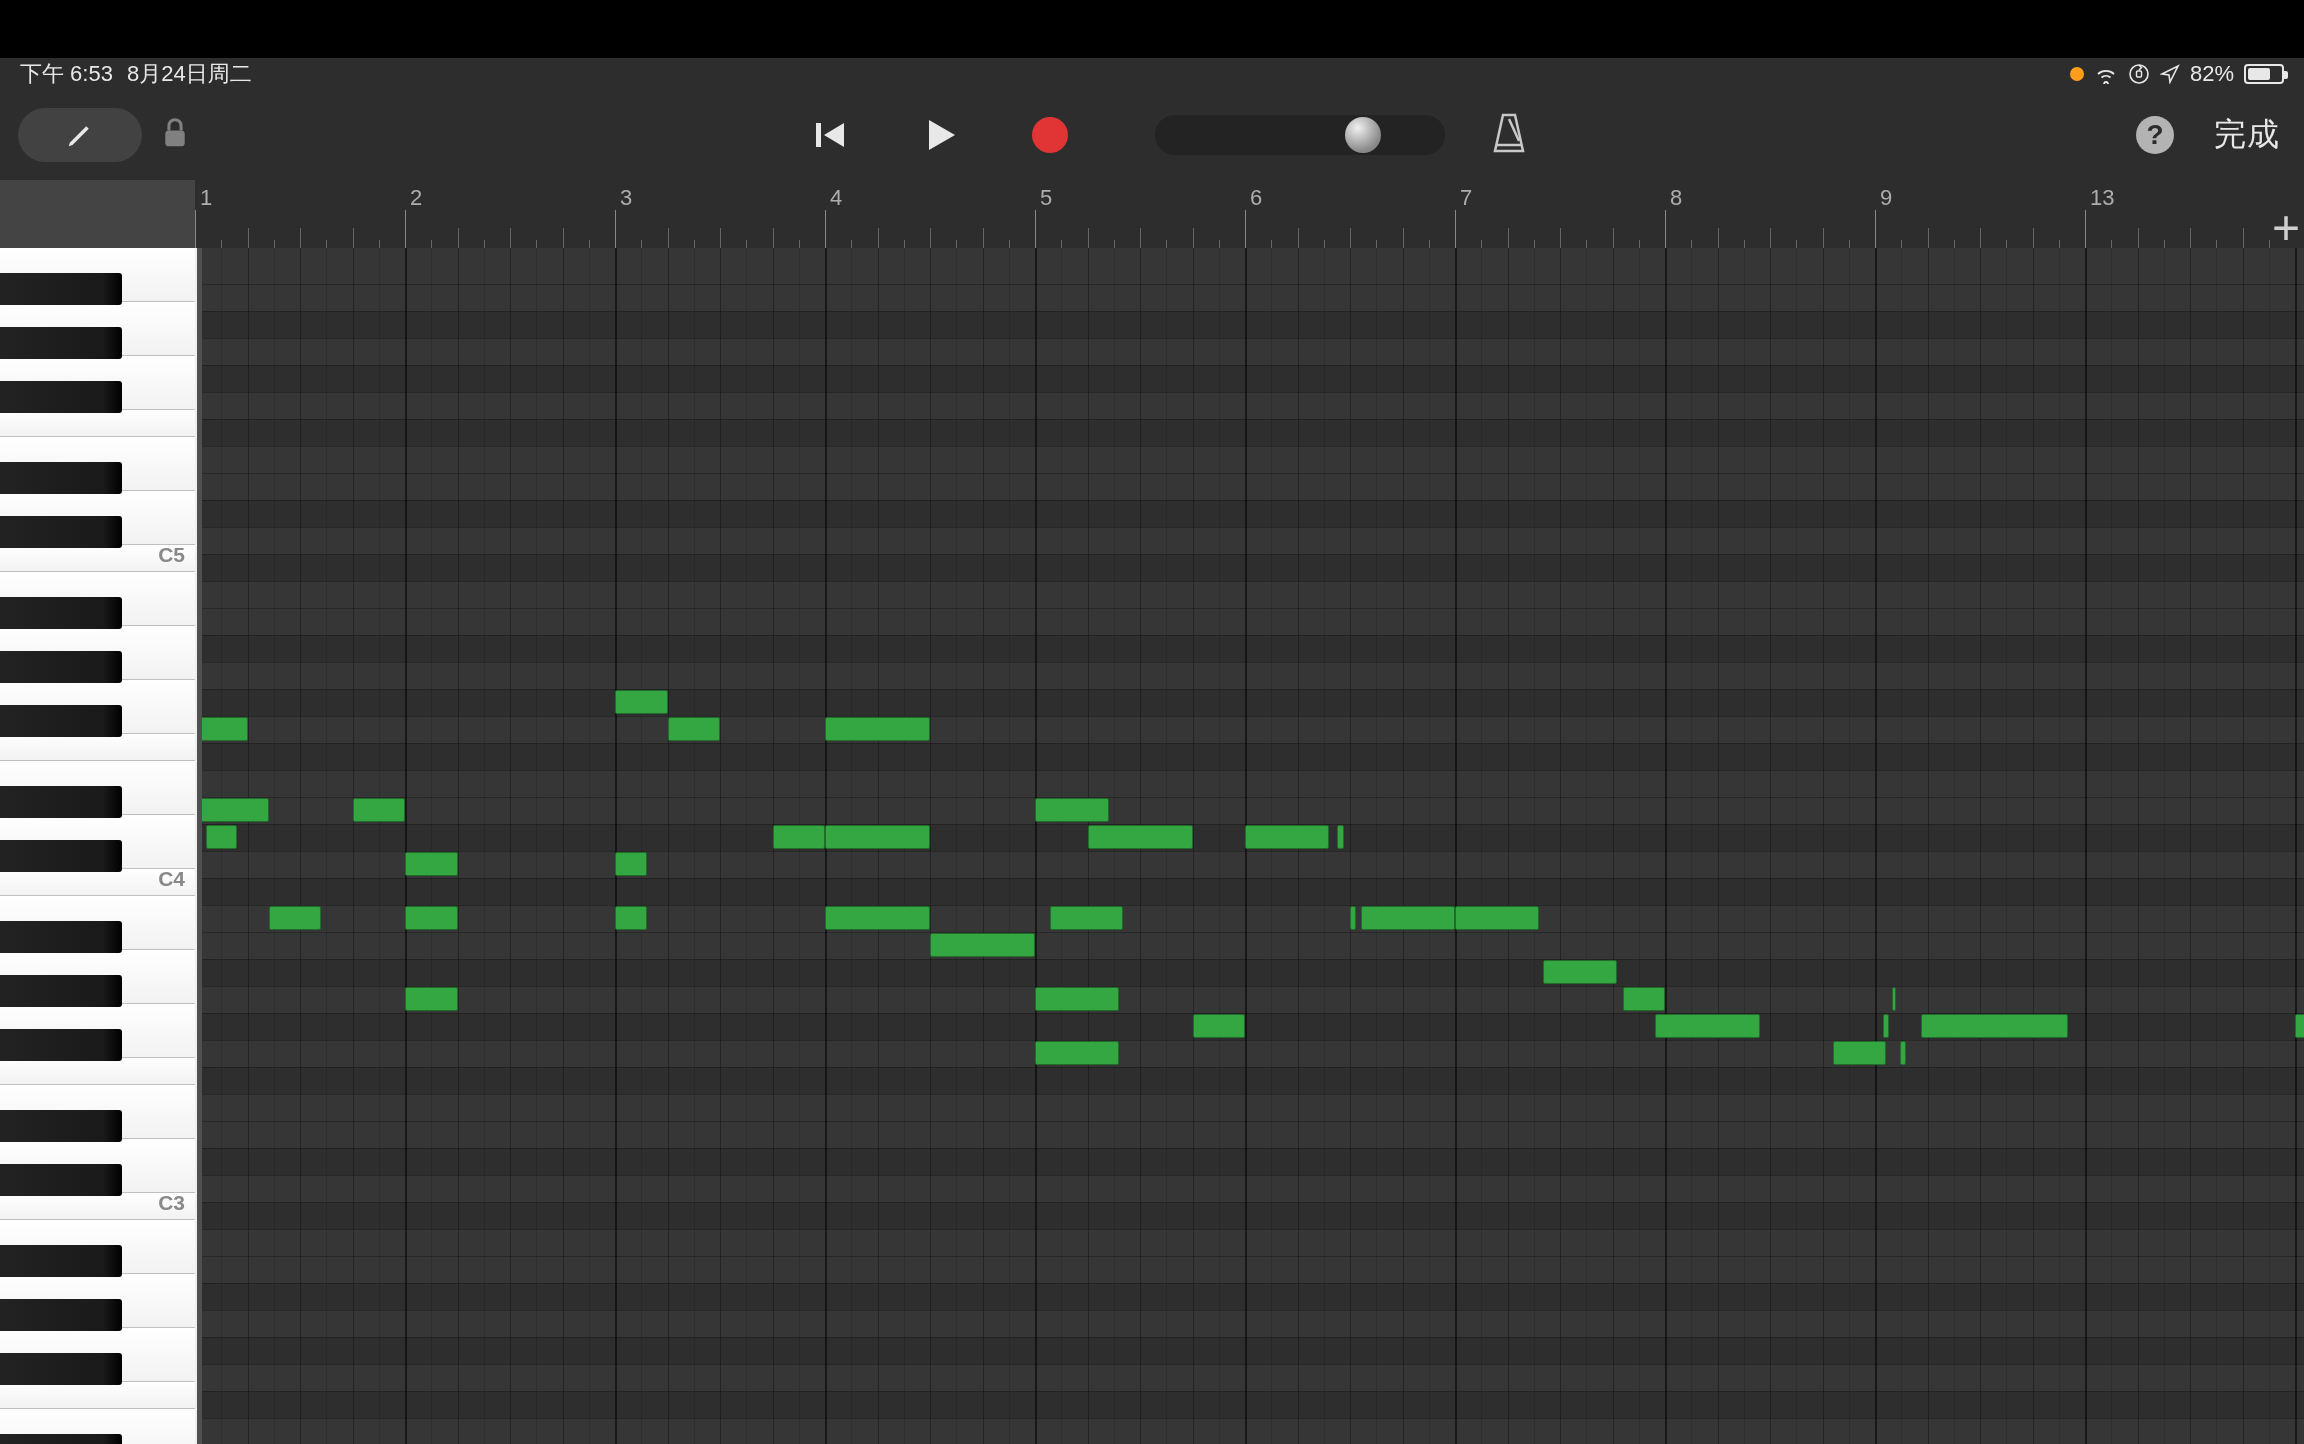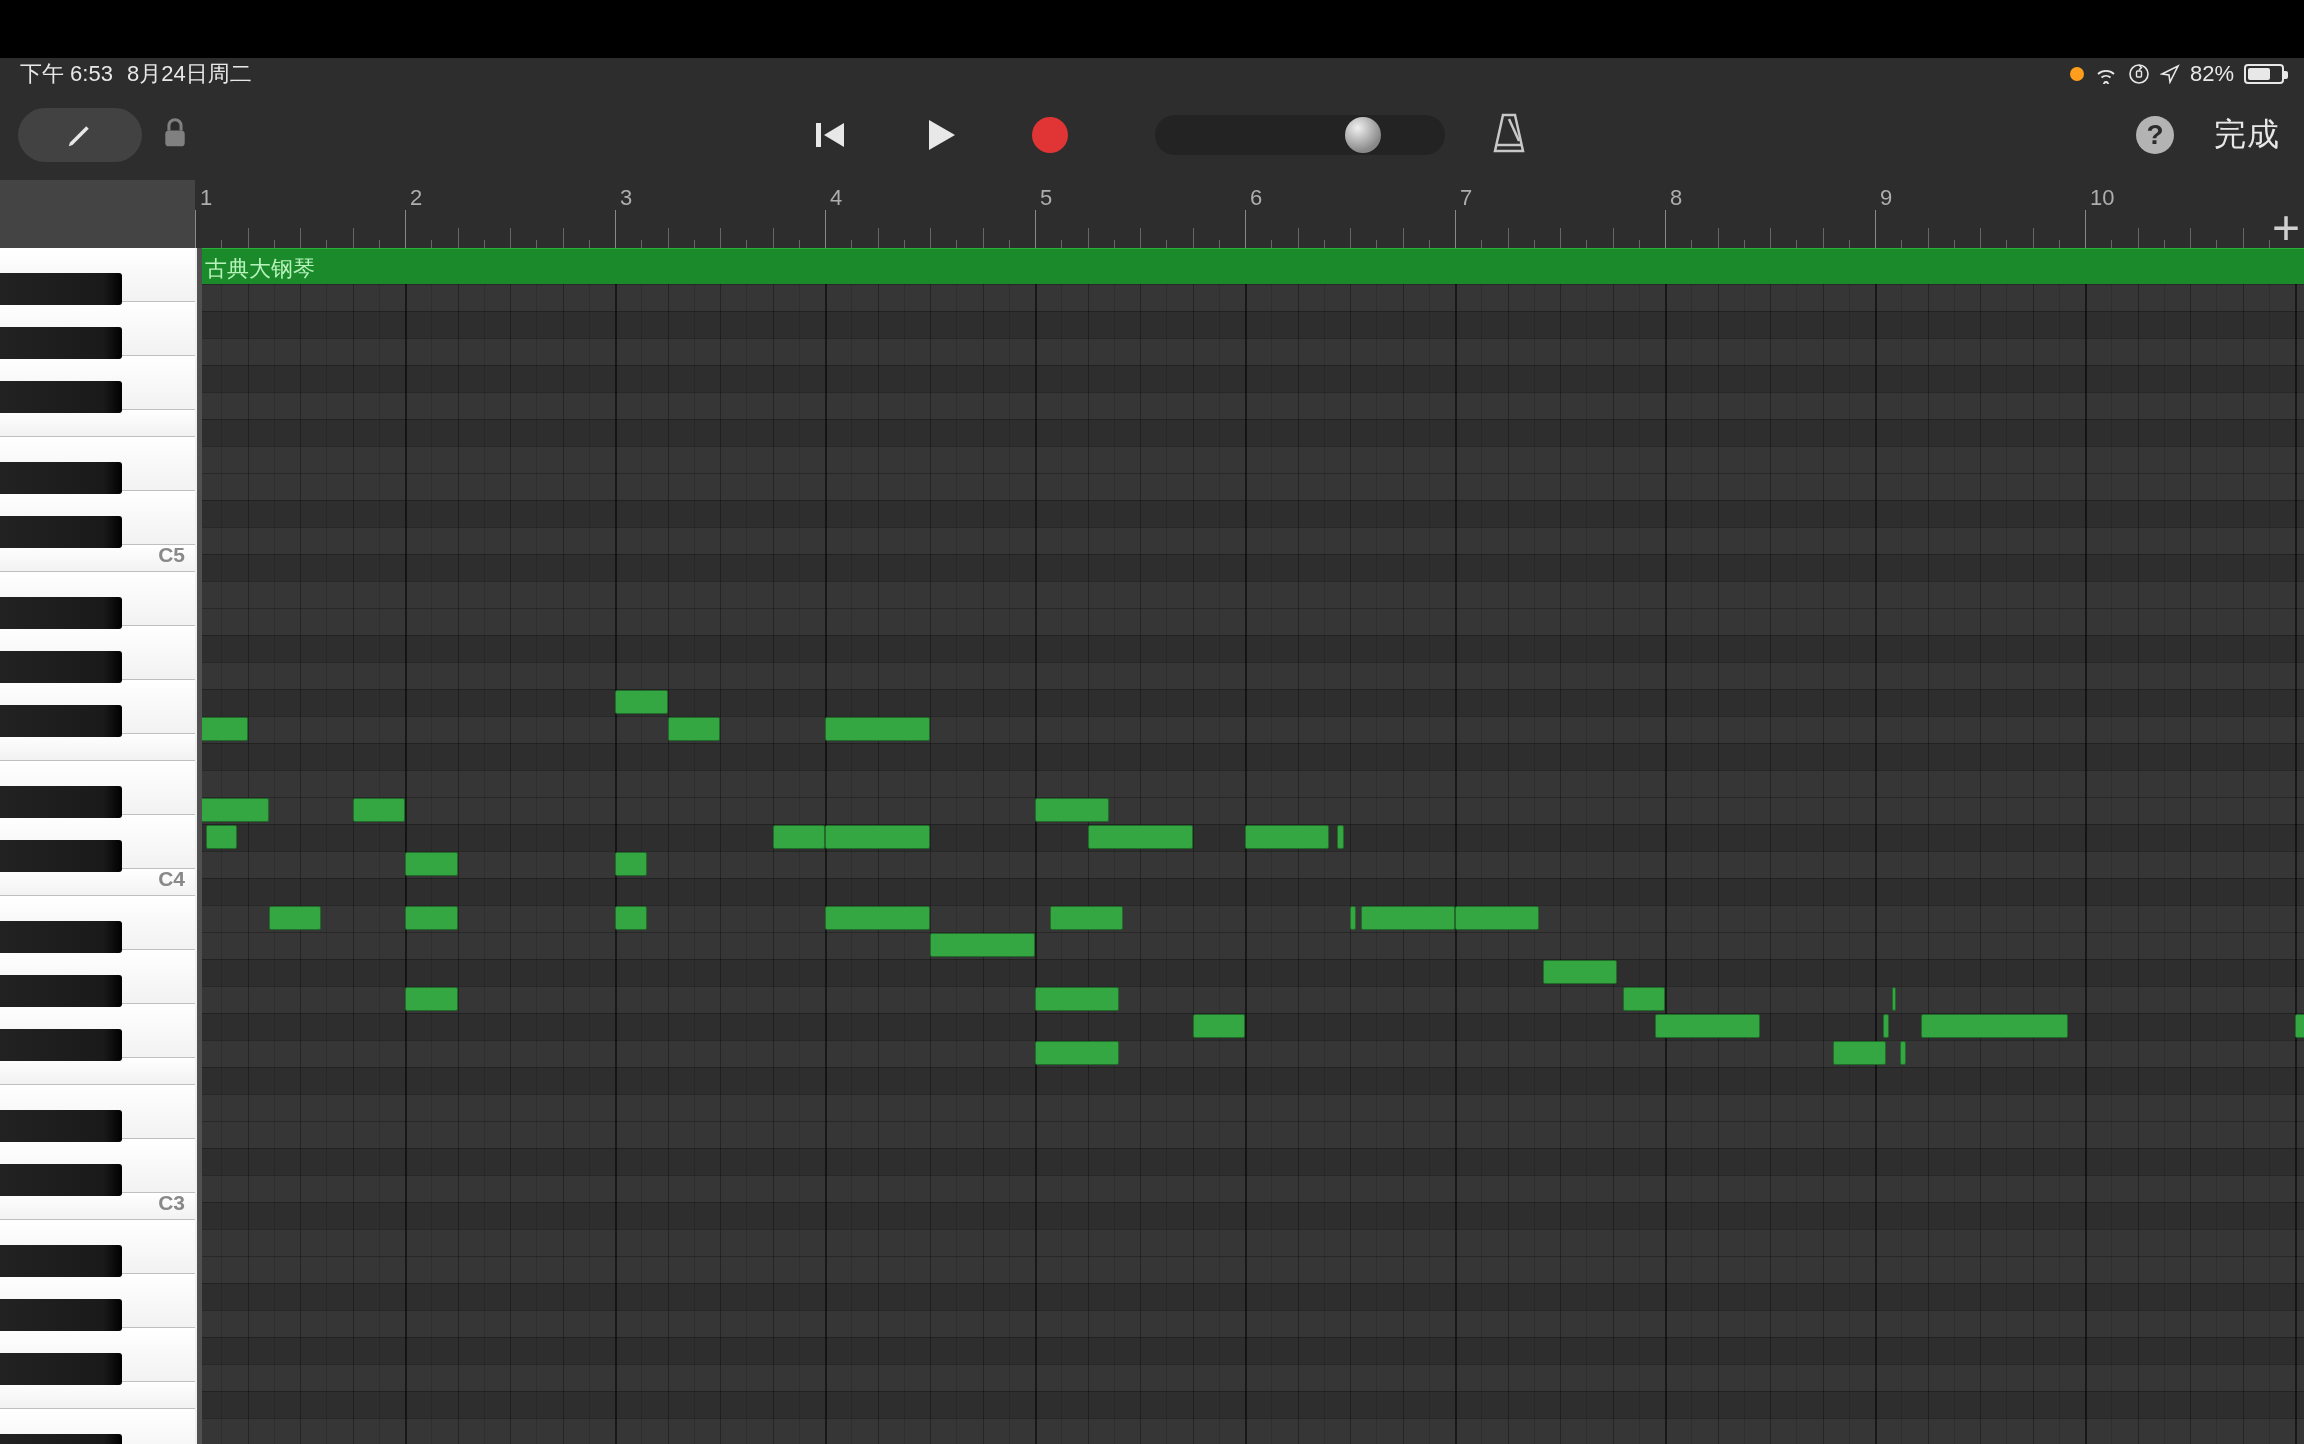--- a/index.html
+++ b/index.html
@@ -240,21 +240,21 @@
       <div class="ruler-tick minor" style="left: 1653.75px;"></div>
       <div class="ruler-num" style="left: 1685px;">9</div>
       <div class="ruler-tick bar" style="left: 1680px;"></div>
       <div class="ruler-tick minor" style="left: 1706.25px;"></div>
       <div class="ruler-tick beat" style="left: 1732.5px;"></div>
       <div class="ruler-tick minor" style="left: 1758.75px;"></div>
       <div class="ruler-tick beat" style="left: 1785px;"></div>
       <div class="ruler-tick minor" style="left: 1811.25px;"></div>
       <div class="ruler-tick beat" style="left: 1837.5px;"></div>
       <div class="ruler-tick minor" style="left: 1863.75px;"></div>
-      <div class="ruler-num" style="left: 1895px;">10</div>
+      <div class="ruler-num" style="left: 1895px;">13</div>
       <div class="ruler-tick bar" style="left: 1890px;"></div>
       <div class="ruler-tick minor" style="left: 1916.25px;"></div>
       <div class="ruler-tick beat" style="left: 1942.5px;"></div>
       <div class="ruler-tick minor" style="left: 1968.75px;"></div>
       <div class="ruler-tick beat" style="left: 1995px;"></div>
       <div class="ruler-tick minor" style="left: 2021.25px;"></div>
       <div class="ruler-tick beat" style="left: 2047.5px;"></div>
       <div class="ruler-tick minor" style="left: 2073.75px;"></div>
     </div>
 </div>
@@ -308,23 +308,20 @@
       <div class="black-key" style="top: 781px;"></div>
       <div class="black-key" style="top: 862px;"></div>
       <div class="black-key" style="top: 916px;"></div>
       <div class="black-key" style="top: 997px;"></div>
       <div class="black-key" style="top: 1051px;"></div>
       <div class="black-key" style="top: 1105px;"></div>
       <div class="black-key" style="top: 1186px;"></div>
     </div>
   <div class="margin-strip"></div>
   <div class="grid-col" id="grid-col">
-    <div class="region-header">
-      <span>古典大钢琴</span>
-    </div>
     <div class="playhead"></div>
   <div class="row-line" style="top: 36px;"></div>
       <div class="row-shade" style="top: 63px; height: 27px;"></div>
       <div class="row-line" style="top: 63px;"></div>
       <div class="row-line" style="top: 90px;"></div>
       <div class="row-shade" style="top: 117px; height: 27px;"></div>
       <div class="row-line" style="top: 117px;"></div>
       <div class="row-line" style="top: 144px;"></div>
       <div class="row-shade" style="top: 171px; height: 27px;"></div>
       <div class="row-line" style="top: 171px;"></div>

